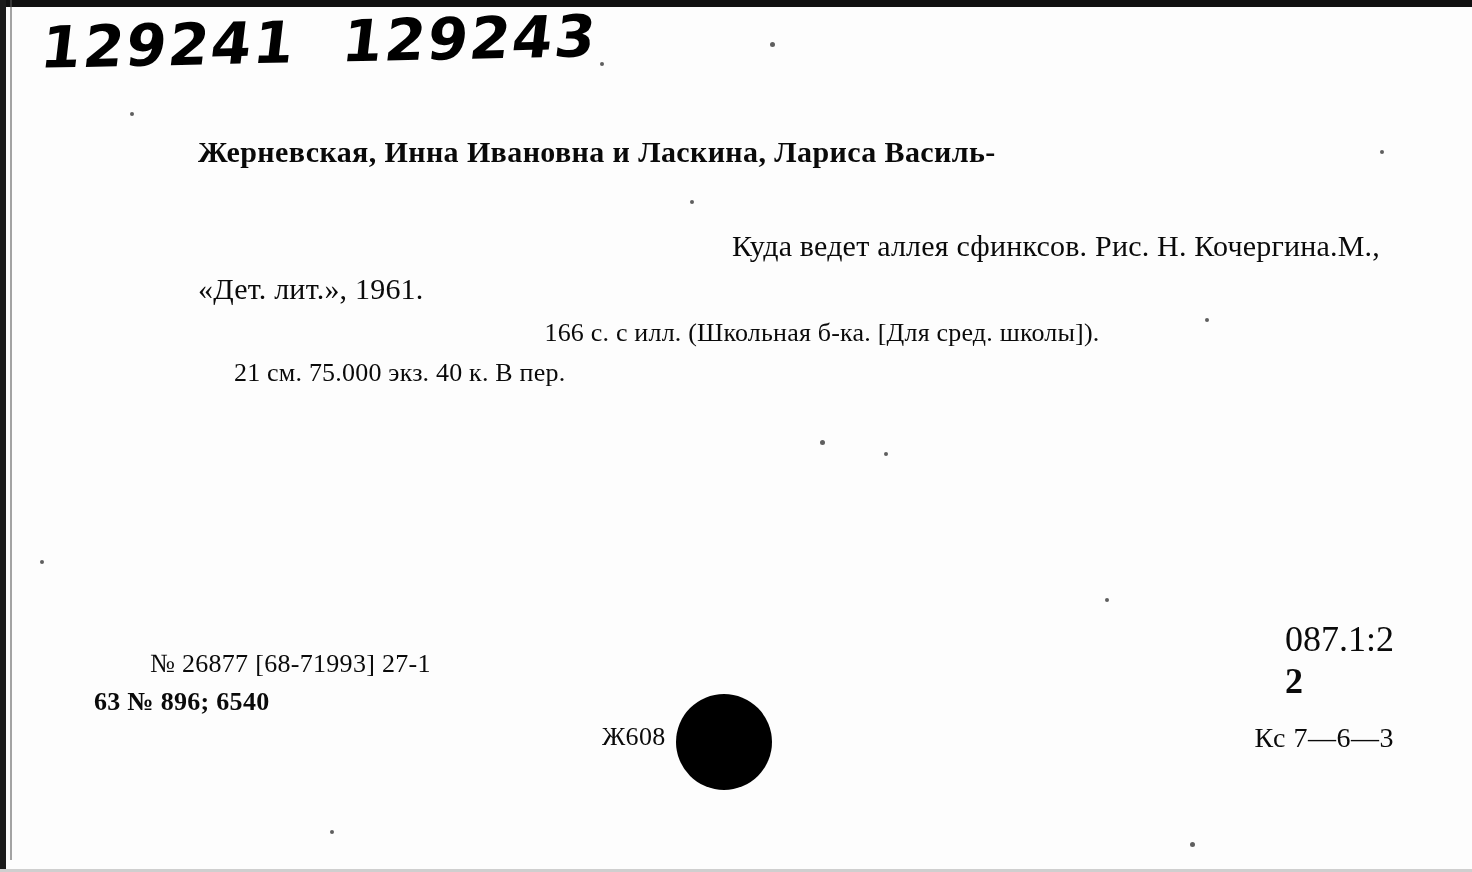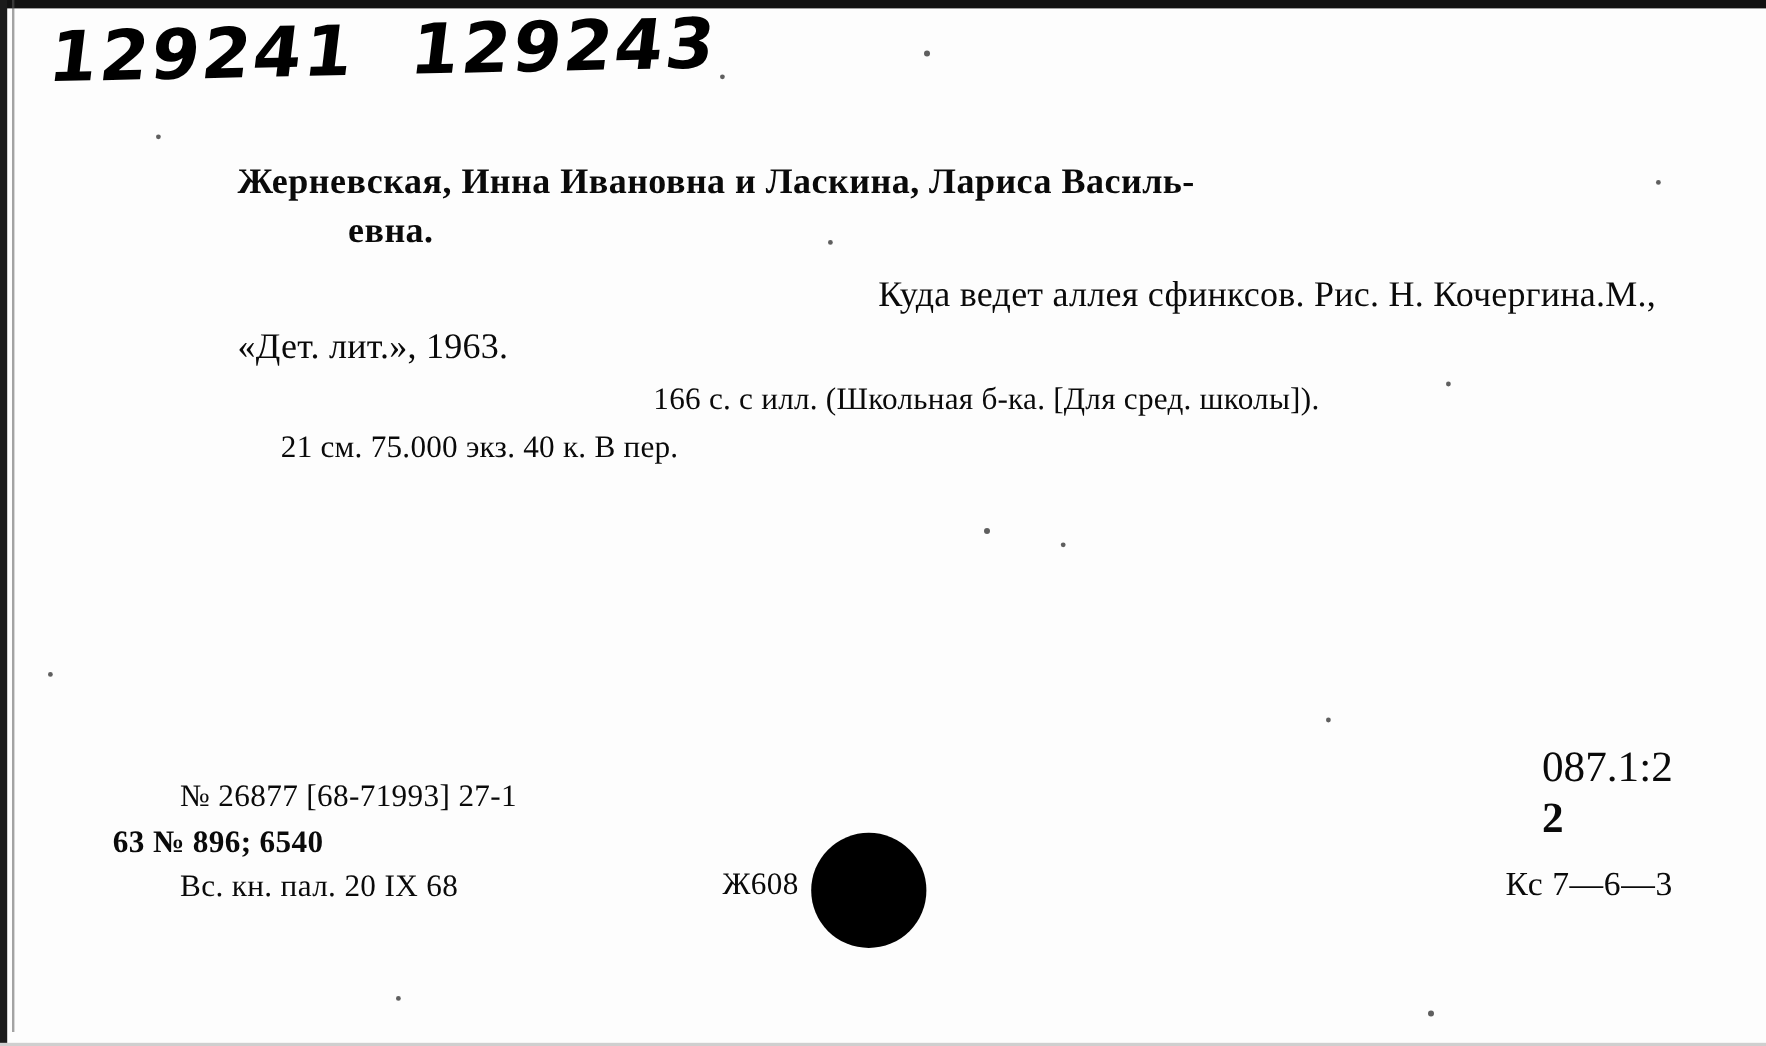--- a/index.html
+++ b/index.html
@@ -184,39 +184,37 @@
 
   <div class="edge-top"></div>
   <div class="edge-left"></div>
   <div class="edge-left2"></div>
   <div class="edge-bottom"></div>
 
   <div class="handwriting">129241 ͹ 129243</div>
 
   <div class="author">
     <span>Жерневская, Инна Ивановна и Ласкина, Лариса Василь-</span>
-    <span class="cont">евна.</span>
   </div>
 
   <div class="title-block">
     <span class="city">М.,</span>
     <span class="line1">Куда ведет аллея сфинксов. Рис. Н. Кочергина.</span>
-    <span class="line2">«Дет. лит.», 1963.</span>
+    <span class="line2">«Дет. лит.», 1961.</span>
   </div>
 
   <div class="collation">
     <span class="l1">166 с. с илл. (Школьная б-ка. [Для сред. школы]).</span>
     <span class="l2">21 см. 75.000 экз. 40 к. В пер.</span>
   </div>
 
 
   <div class="footer">
     <span class="f1">№ 26877 [68-71993] 27-1</span>
     <span class="f2">63 № 896; 6540</span>
-    <span class="f3">Вс. кн. пал. 20 IX 68</span>
   </div>
 
   <div class="stamp-code">Ж608</div>
   <div class="blot"></div>
 
   <div class="udc">
     <span class="u1">087.1:2</span>
     <span class="u2">2</span>
   </div>
 

